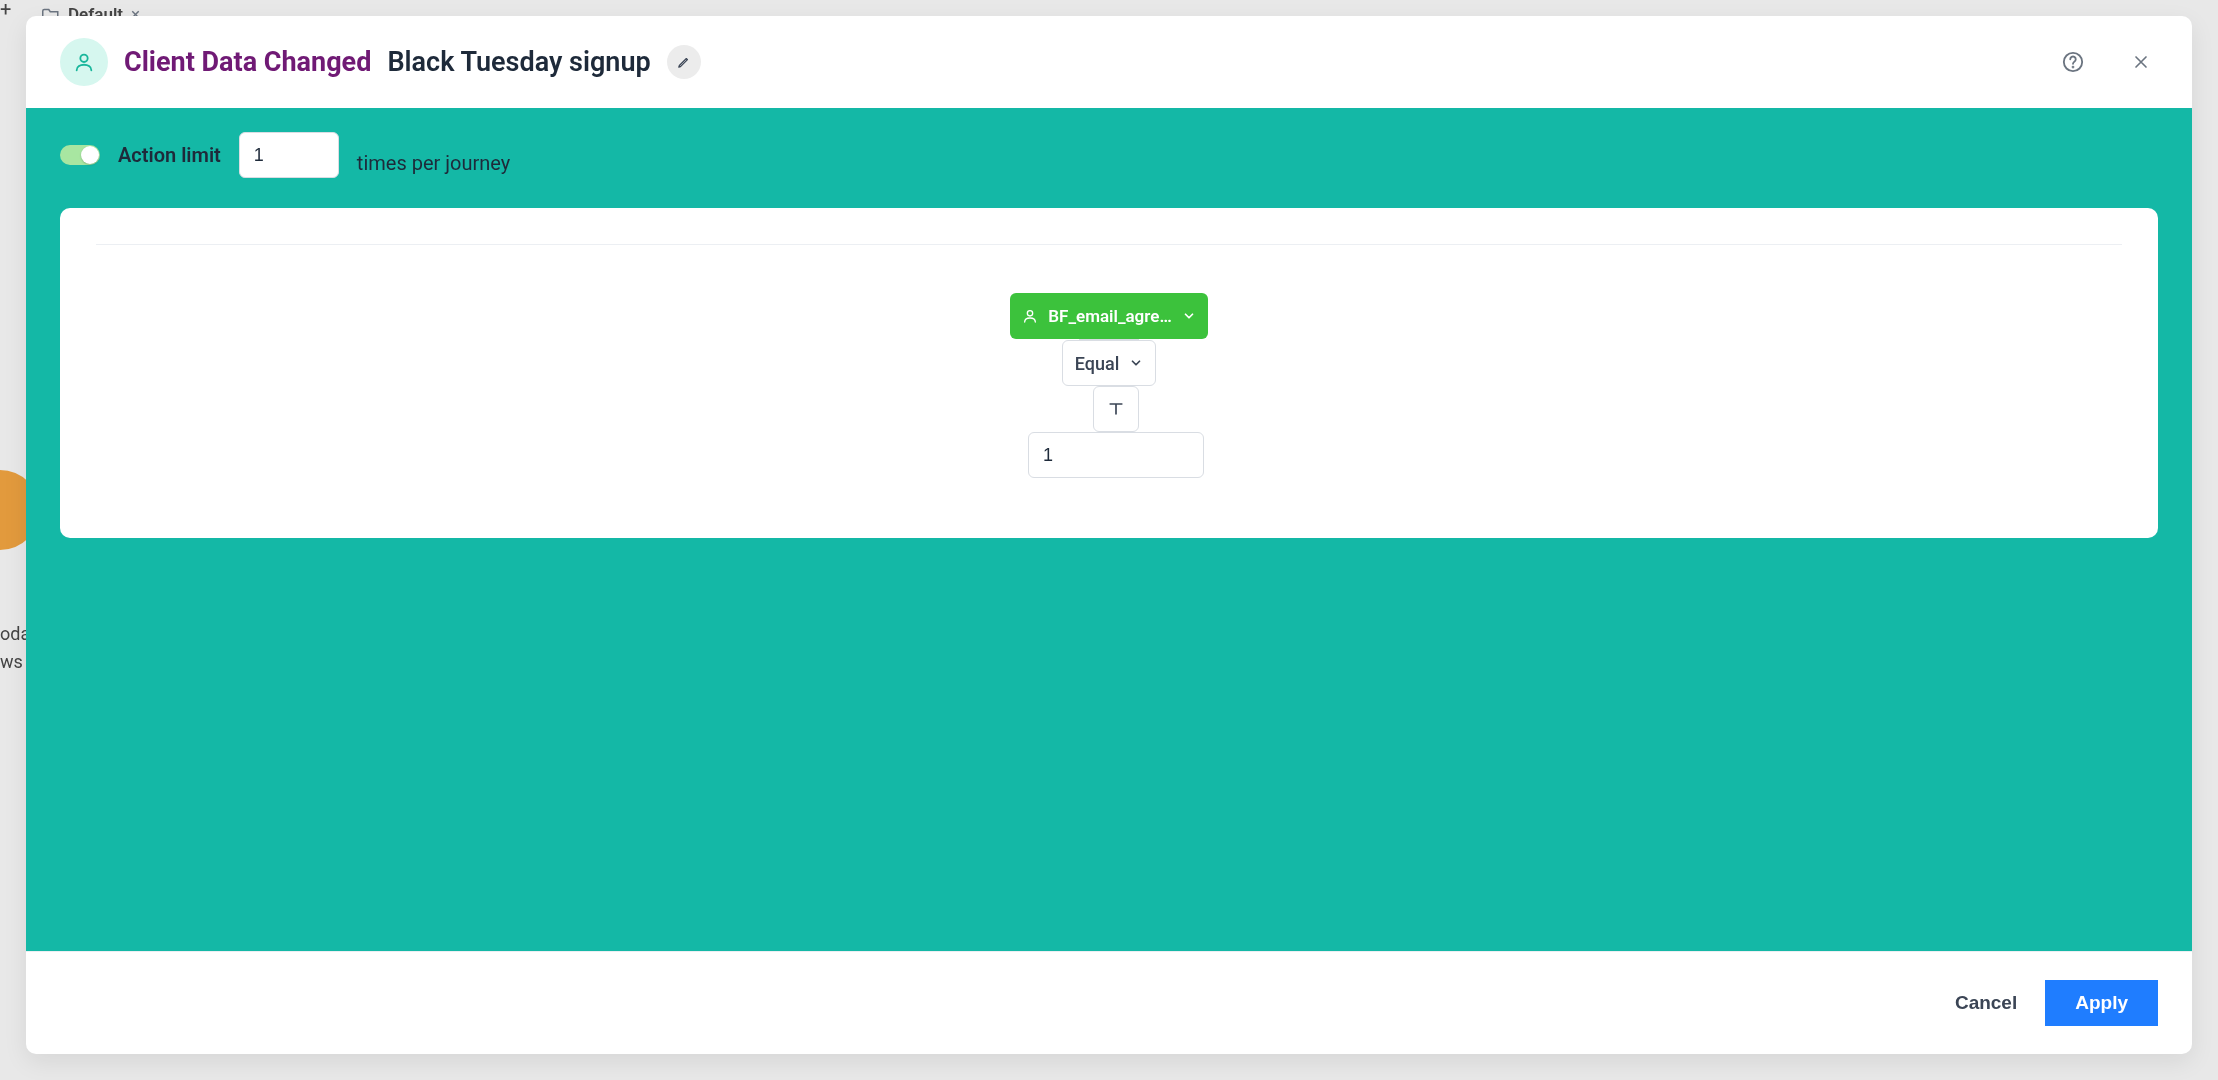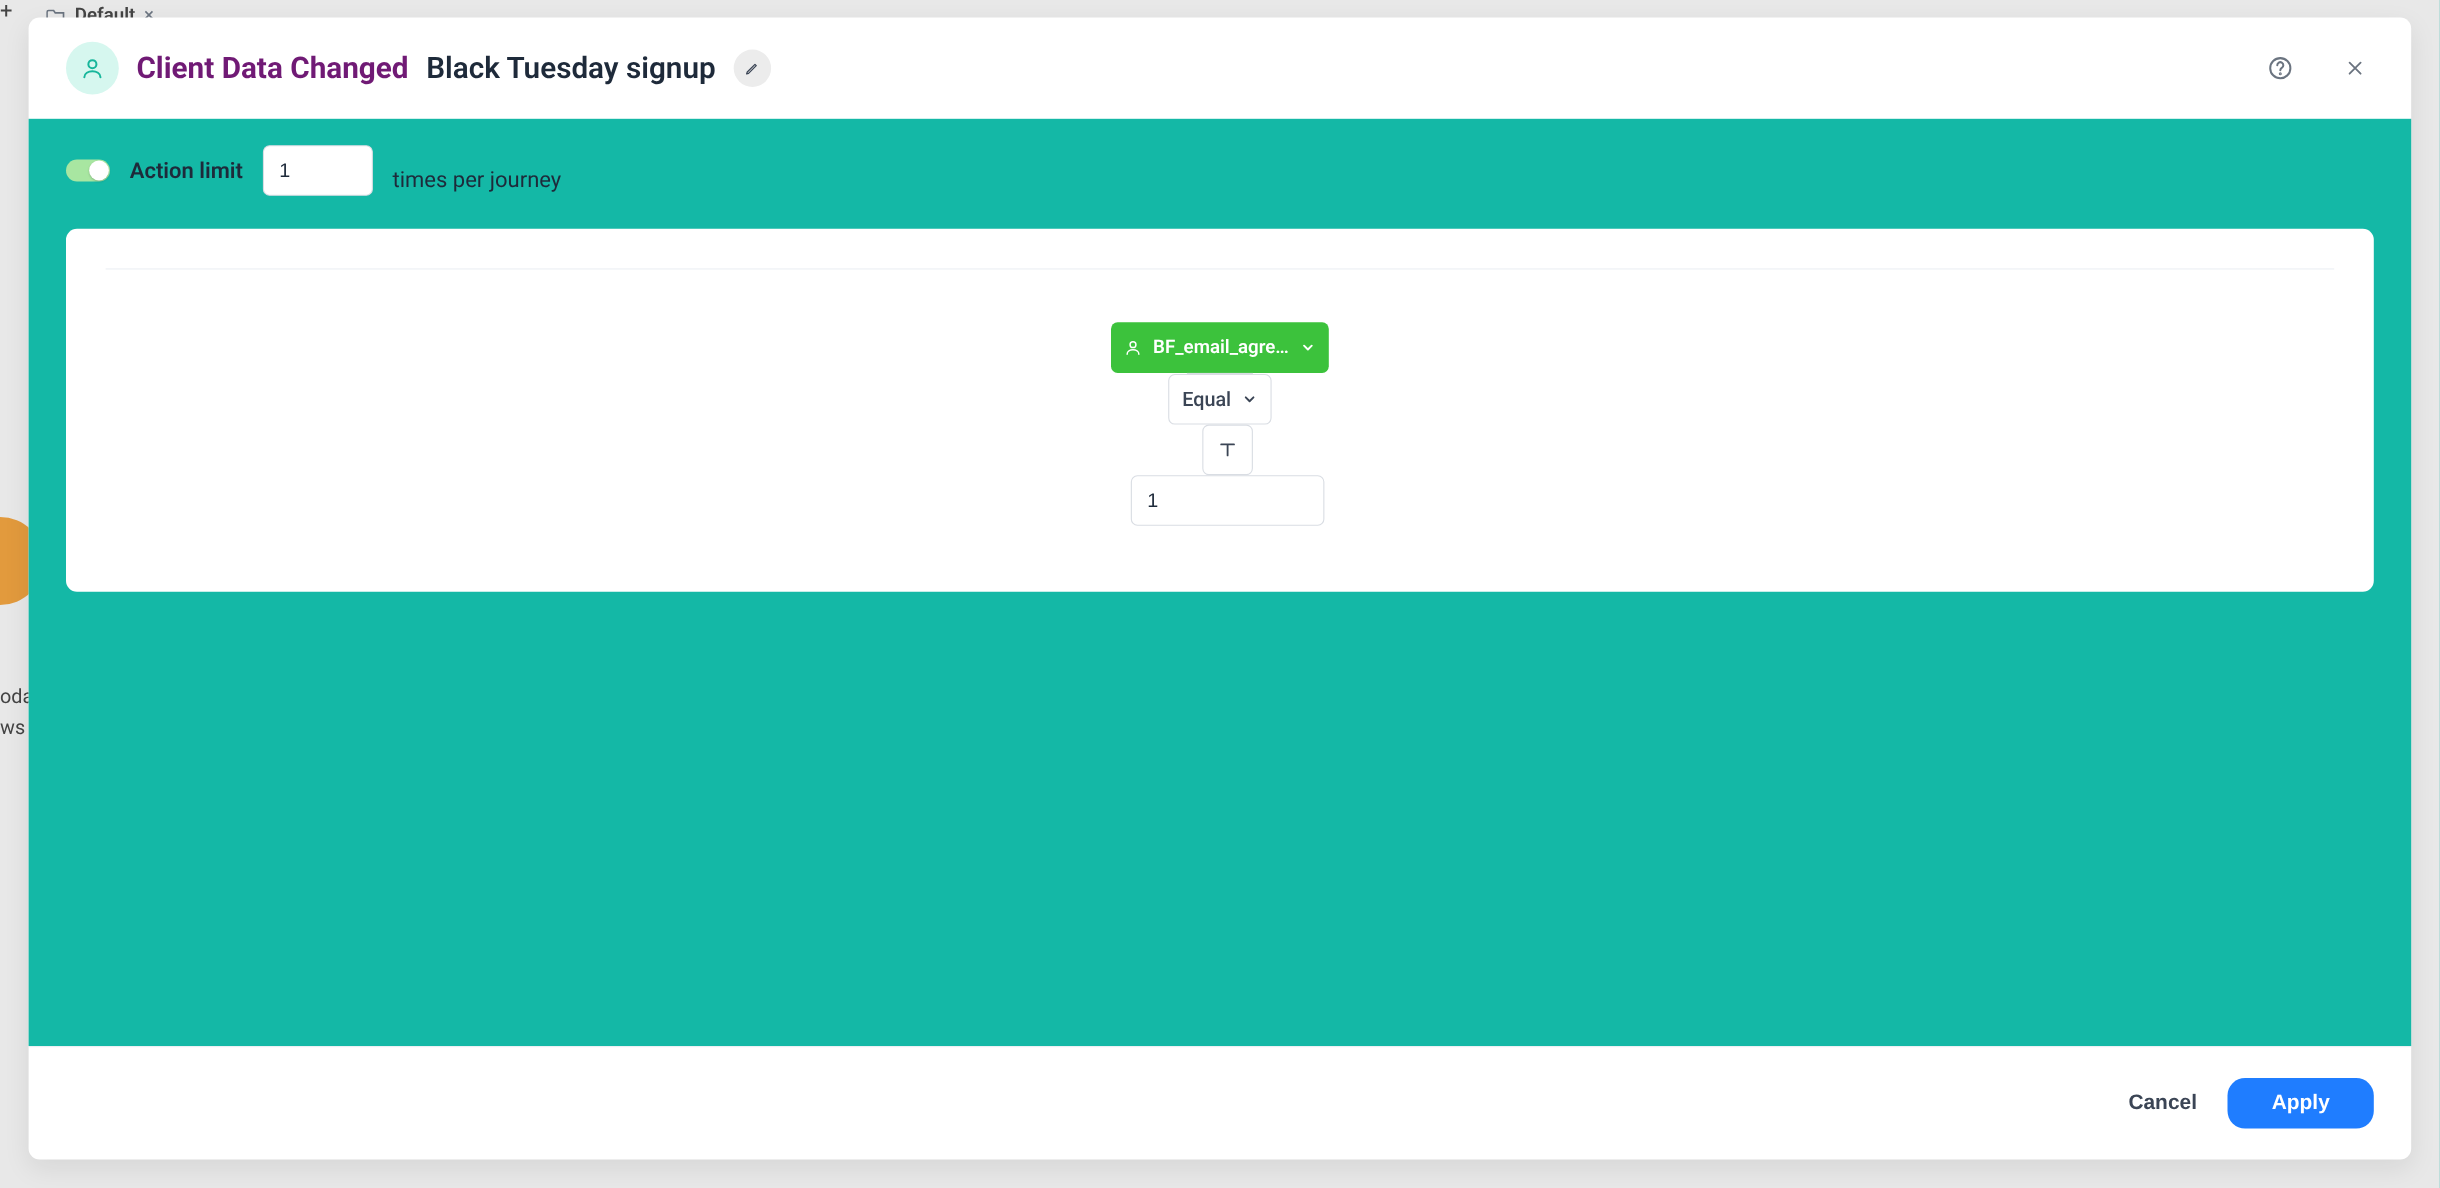--- a/index.html
+++ b/index.html
@@ -69,21 +69,21 @@
   }
   .type-btn { width:46px; height:46px; border:1px solid #d9dde3; border-radius:6px; background:#fff; display:flex; align-items:center; justify-content:center; color:#3b4555; margin-left:14px; cursor:pointer; }
   .val-input { width:176px; height:46px; border:1px solid #d9dde3; border-radius:6px; font-size:18px; padding:0 14px; color:#1e2a3a; background:#fff; margin-left:14px; }
 
   .modal-footer {
     border-top:1px solid #eceff3;
     padding:28px 34px;
     display:flex; justify-content:flex-end; align-items:center; gap:28px;
   }
   .btn-cancel { font-size:19px; font-weight:600; color:#3b4555; cursor:pointer; background:none; border:none; }
-  .btn-apply { font-size:19px; font-weight:700; color:#fff; background:#1f7dff; border:none; border-radius:16px; padding:12px 40px; cursor:pointer; }
+  .btn-apply { font-size:19px; font-weight:700; color:#fff; background:#1f7dff; border:none; border-radius:0; padding:12px 30px; cursor:pointer; }
 </style>
 </head>
 <body>
 
 <div class="bg-plus">+</div>
 <div class="bg-frag-tab">
   <svg width="18" height="16" viewBox="0 0 24 20" fill="none" stroke="#6b7480" stroke-width="2">
       <path d="M3 4h6l2 3h10v10a2 2 0 0 1-2 2H3a2 2 0 0 1-2-2V6a2 2 0 0 1 2-2z"></path>
     </svg>
   <span>Default</span>

